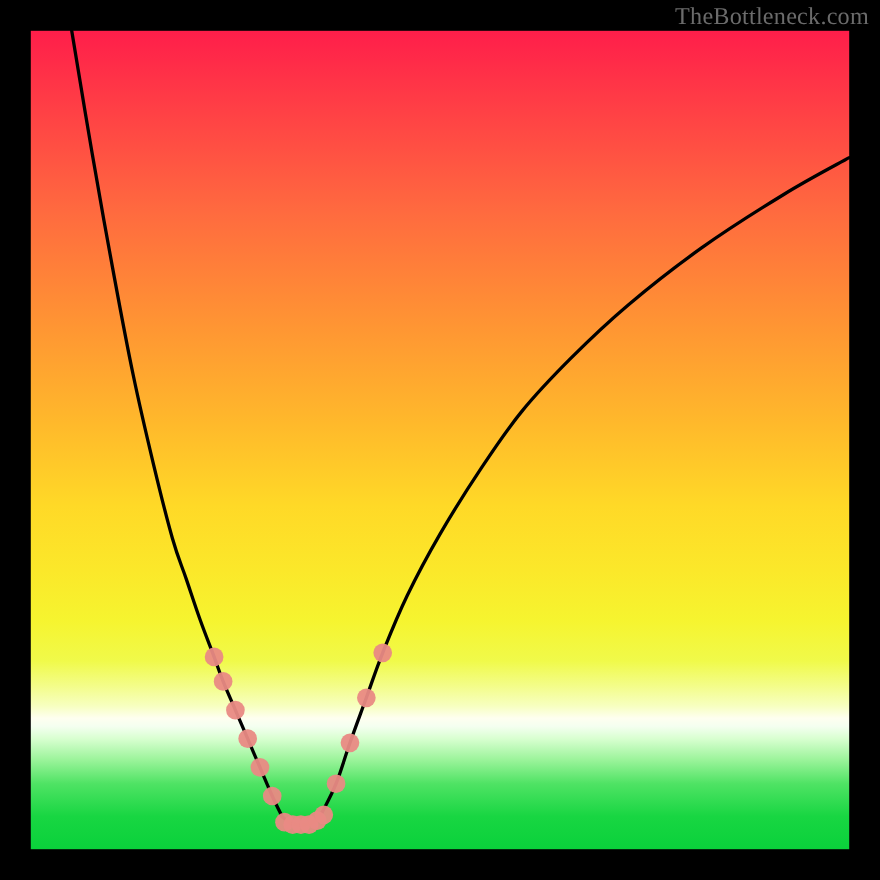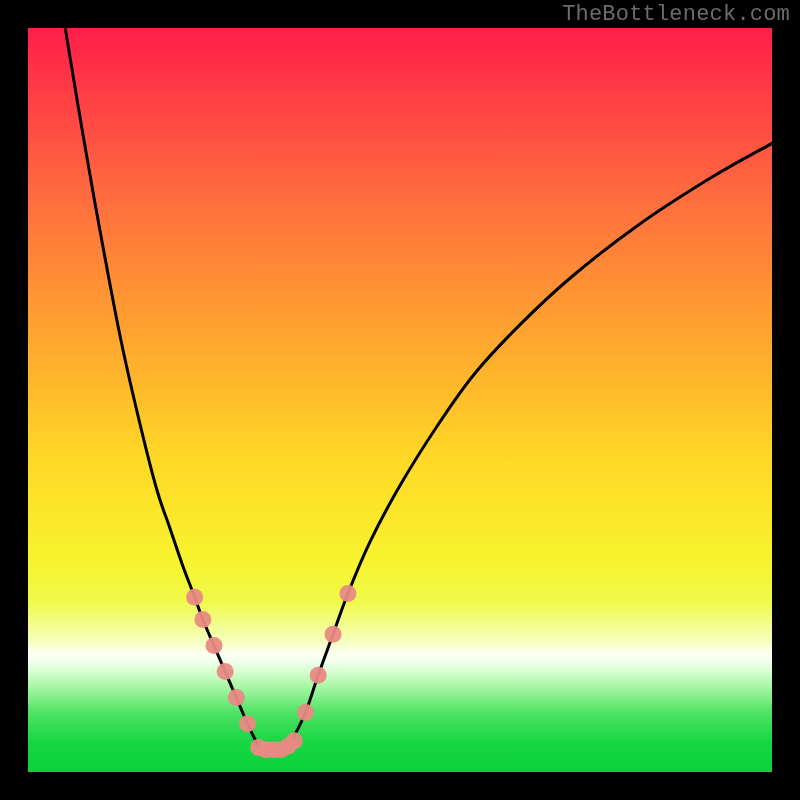--- a/index.html
+++ b/index.html
@@ -50,21 +50,21 @@
     left: 0;
     top: 0;
     width: 744px;
     height: 744px;
     overflow: visible;
   }
   .watermark {
     position: absolute;
     top: 2px;
     right: 10px;
-    font-family: Liberation Mono, monospace;
+    font-family: Liberation Serif, serif;
     font-size: 22px;
     color: #6b6b6b;
     letter-spacing: 0.2px;
     user-select: none;
   }
 </style>
 </head>
 <body>
 
 <div class="watermark">TheBottleneck.com</div>

